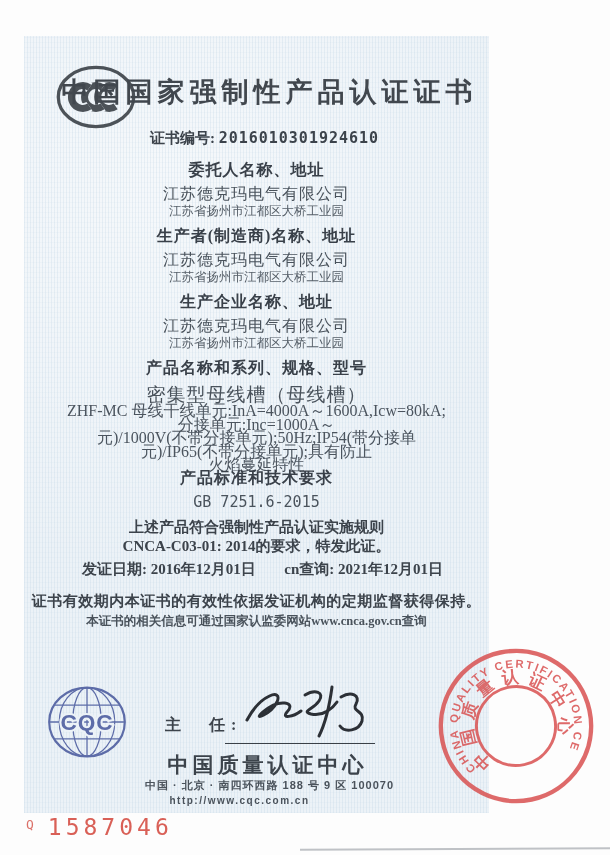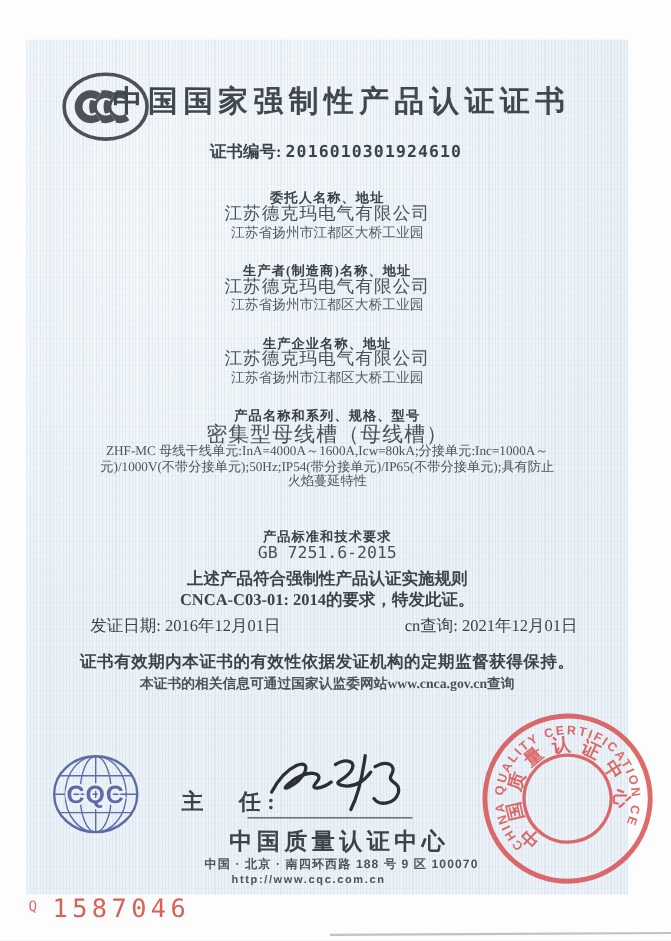--- a/index.html
+++ b/index.html
@@ -4,55 +4,55 @@
 <style>
   * { margin:0; padding:0; box-sizing:border-box; }
   html,body { width:610px; height:855px; }
   body {
     position:relative; overflow:hidden;
     background:#fdfdfd;
     font-family:"Liberation Serif", serif;
     color:#3f464d;
   }
   .paper {
-    position:absolute; left:24px; top:36px; width:547px; height:777px;
+    position:absolute; left:24px; top:36px; width:465px; height:777px;
     background-color:#ecf2f7;
     background-image:
       repeating-linear-gradient(90deg, rgba(170,198,220,0.20) 0 1px, rgba(255,255,255,0) 1px 3px),
       repeating-linear-gradient(0deg, rgba(185,208,226,0.10) 0 1px, rgba(255,255,255,0) 1px 5px),
       radial-gradient(circle at 30% 20%, rgba(255,255,255,0.5), rgba(255,255,255,0) 55%);
   }
   .row { position:absolute; left:0; right:0; text-align:center; }
   .title {
     top:38px; padding-left:26px;
     font-family:"Liberation Sans", sans-serif;
     font-size:27px; font-weight:600; letter-spacing:5px; color:#41474e;
   }
   .certno { top:93px; font-size:15px; font-weight:bold; color:#3c434b;padding-left:16px; }
   .certno .num { font-family:"DejaVu Sans Mono", monospace; font-weight:bold; letter-spacing:1px; }
-  .h  { font-weight:bold; font-size:12px; color:#394049; letter-spacing:1px;margin-top:12px; }
+  .h  { font-weight:bold; font-size:16px; color:#394049; letter-spacing:1px; }
   .nm { font-size:16px; color:#49525b; letter-spacing:1px; }
   .ad { font-size:12.5px; color:#555e67; }
   .pn { font-size:19px; color:#49525b; letter-spacing:1px; }
   .spec {
     top:368px; padding:0 40px;
-    font-size:12px; line-height:13.5px; color:#4b545e;
+    font-size:16px; line-height:13.5px; color:#4b545e;
     font-family:"Liberation Serif", serif;
   }
   .gb { font-size:15px; color:#4a535c; font-family:"DejaVu Sans Mono", monospace;text-align:center; }
   .stmt { font-size:15px; font-weight:bold; line-height:19px; color:#3c434b; }
   .dates {
     top:524px; display:flex; justify-content:space-between;
-    padding:0 46px 0 58px; font-size:15px; font-weight:normal; color:#3c434b;
+    padding:0 46px 0 58px; font-size:15px; font-weight:bold; color:#3c434b;
   }
   .val1 { top:556px; font-size:15px; font-weight:bold; color:#3c434b; letter-spacing:0.5px; }
   .val2 { top:577px; font-size:12.5px; font-weight:bold; color:#49525b; }
   .director {
     top:679px; left:141px; right:auto; text-align:left;
-    font-size:20px; font-weight:bold; color:#3c434b; letter-spacing:6px;
+    font-size:16px; font-weight:bold; color:#3c434b; letter-spacing:6px;
   }
   .sigline { position:absolute; left:201px; top:707px; width:150px; height:0; border-top:1.6px solid #3a4047; }
   .orgname {
     top:715px; padding-left:22px;
     font-family:"Liberation Sans", sans-serif;
     font-size:21px; font-weight:bold; letter-spacing:4px; color:#3c434b;
   }
   .orgaddr {
     top:742px; padding-left:26px;
     font-family:"Liberation Sans", sans-serif;

